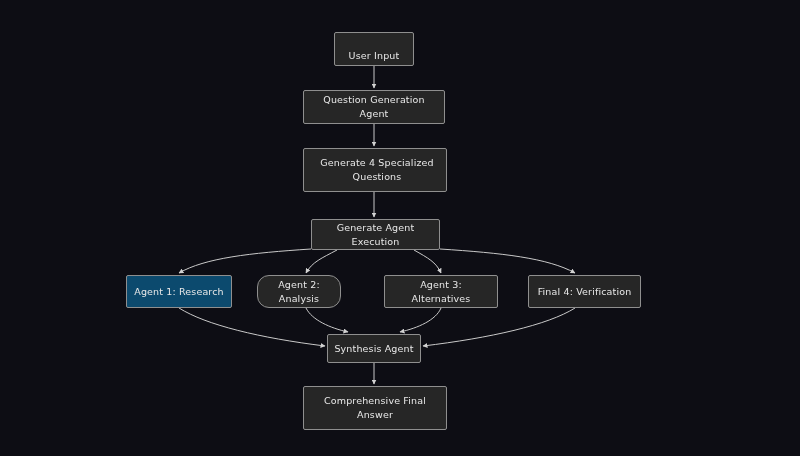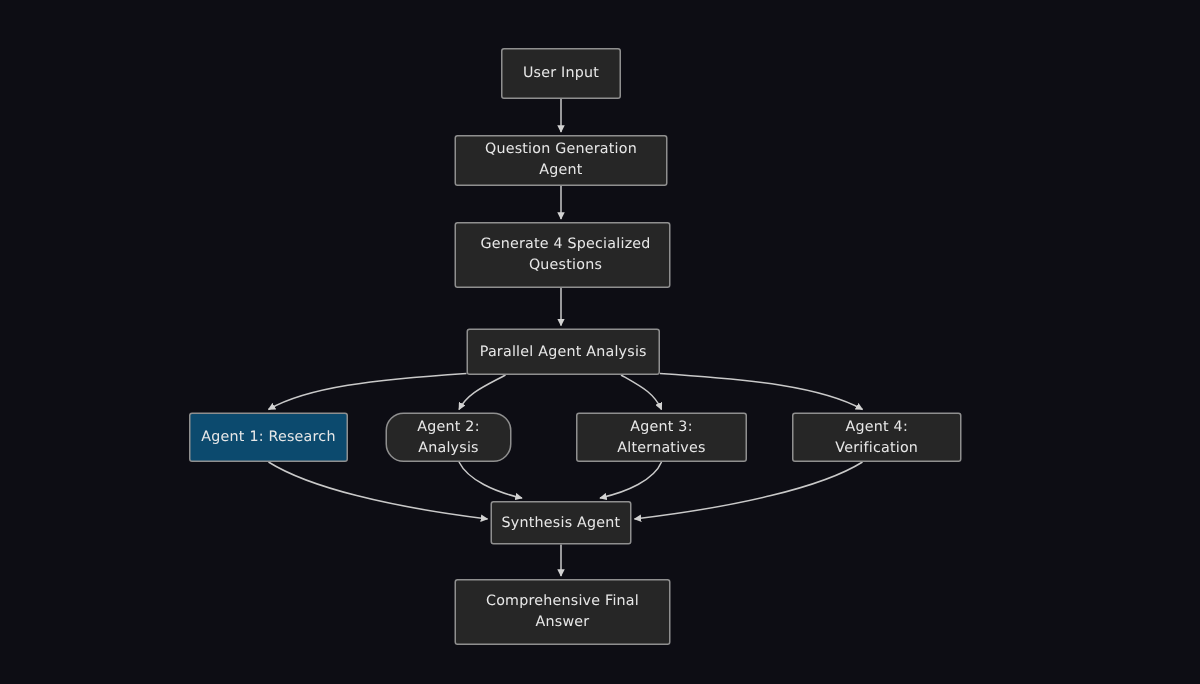--- a/index.html
+++ b/index.html
@@ -64,51 +64,51 @@
 
       <path d="M 179 308 C 206 325 260 338 325 346"></path>
       <path d="M 306 308 C 312 320 330 328 348 332"></path>
       <path d="M 441 308 C 436 320 418 328 400 332"></path>
       <path d="M 575 308 C 548 325 490 338 423 346"></path>
 
       <path d="M 374 363 L 374 384"></path>
     </g>
   </svg>
 
-  <div class="node" style="left: 334px; top: 32px; width: 80px; height: 34px; background: rgb(38, 38, 38); border-color: rgb(143, 143, 143); color: rgb(232, 232, 232);">
+  <div class="node" style="left: 334px; top: 32px; width: 80px; height: 34px; background: rgb(38, 38, 38); border-color: rgb(143, 143, 143); color: rgb(232, 232, 232); align-items: flex-end;">
     <span>User Input</span>
   </div>
 
   <div class="node" style="left: 303px; top: 90px; width: 142px; height: 34px; background: rgb(38, 38, 38); border-color: rgb(143, 143, 143); color: rgb(232, 232, 232);">
     <span>Question Generation Agent</span>
   </div>
 
   <div class="node" style="left: 303px; top: 148px; width: 144px; height: 44px; background: rgb(38, 38, 38); border-color: rgb(143, 143, 143); color: rgb(232, 232, 232); padding-left: 10px;">
     <span>Generate 4 Specialized
 Questions</span>
   </div>
 
   <div class="node" style="left: 311px; top: 219px; width: 129px; height: 31px; background: rgb(38, 38, 38); border-color: rgb(143, 143, 143); color: rgb(232, 232, 232);">
-    <span>Parallel Agent Analysis</span>
+    <span>Generate Agent Execution</span>
   </div>
 
   <div class="node" style="left: 126px; top: 275px; width: 106px; height: 33px; background: #0c4a6e; border-color: rgb(143, 143, 143); color: rgb(232, 232, 232);">
     <span>Agent 1: Research</span>
   </div>
 
   <div class="node" style="left: 257px; top: 275px; width: 84px; height: 33px; background: rgb(38, 38, 38); border-color: rgb(143, 143, 143); color: rgb(232, 232, 232); border-radius: 12px;">
     <span>Agent 2: Analysis</span>
   </div>
 
   <div class="node" style="left: 384px; top: 275px; width: 114px; height: 33px; background: rgb(38, 38, 38); border-color: rgb(143, 143, 143); color: rgb(232, 232, 232); align-items: center;">
     <span>Agent 3: Alternatives</span>
   </div>
 
   <div class="node" style="left: 528px; top: 275px; width: 113px; height: 33px; background: rgb(38, 38, 38); border-color: rgb(143, 143, 143); color: rgb(232, 232, 232);">
-    <span>Agent 4: Verification</span>
+    <span>Final 4: Verification</span>
   </div>
 
   <div class="node" style="left: 303px; top: 386px; width: 144px; height: 44px; background: rgb(38, 38, 38); border-color: rgb(143, 143, 143); color: rgb(232, 232, 232);">
     <span>Comprehensive Final
 Answer</span>
   </div>
 
   <div class="node" style="left: 327px; top: 334px; width: 94px; height: 29px; background: rgb(38, 38, 38); border-color: rgb(143, 143, 143); color: rgb(232, 232, 232);">
     <span>Synthesis Agent</span>
   </div>

